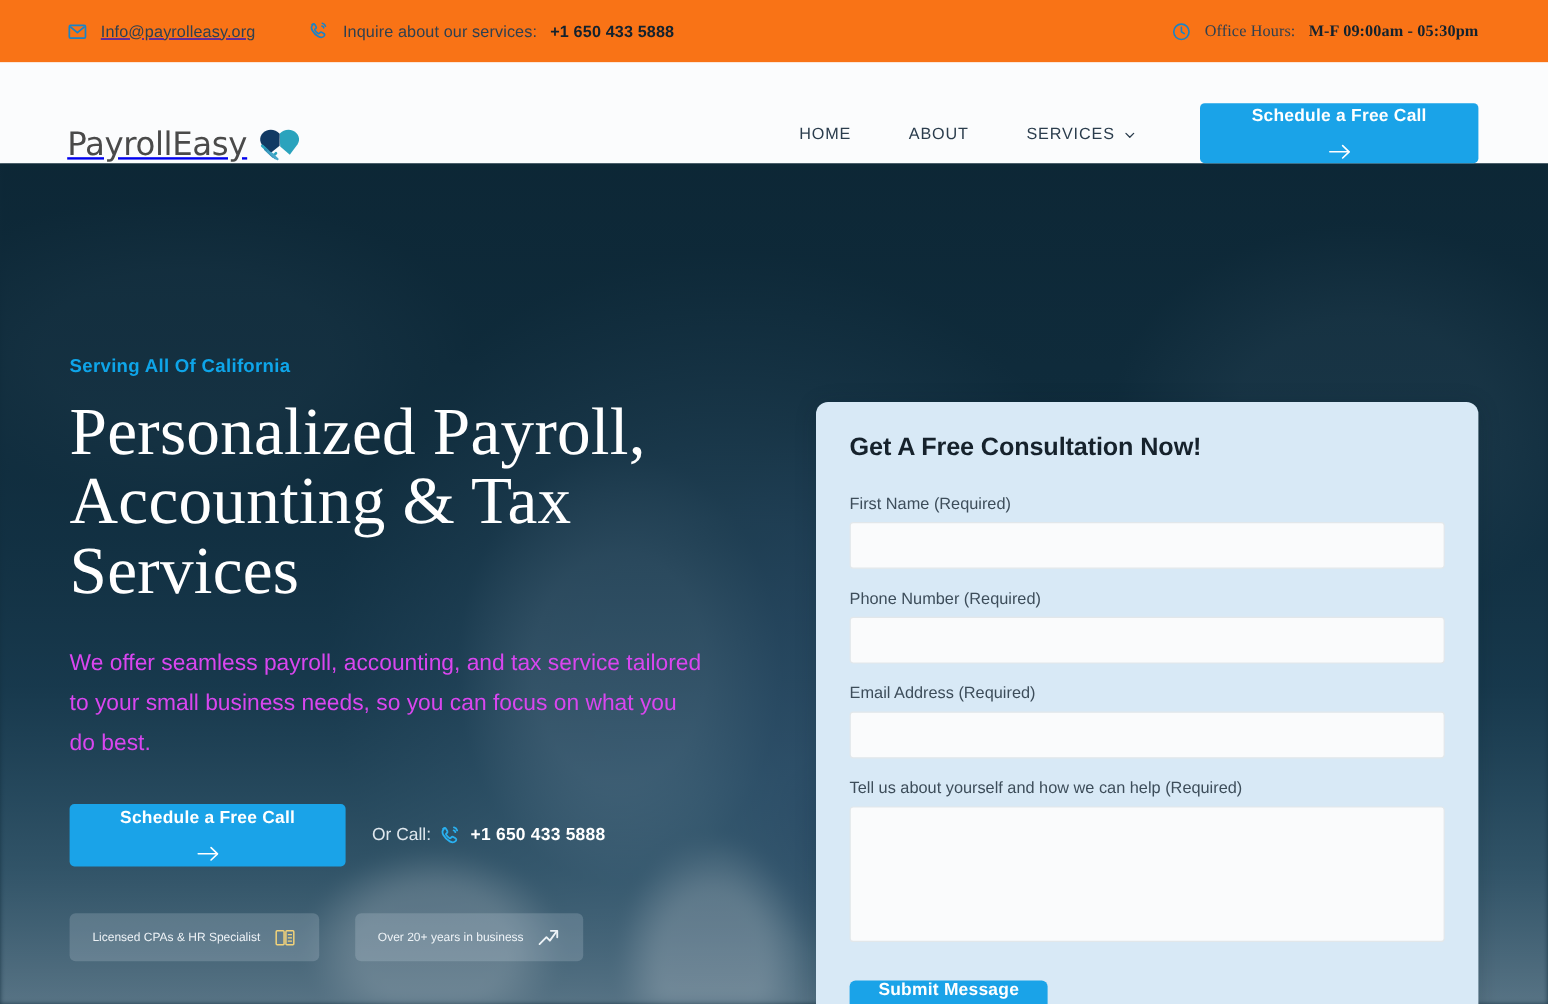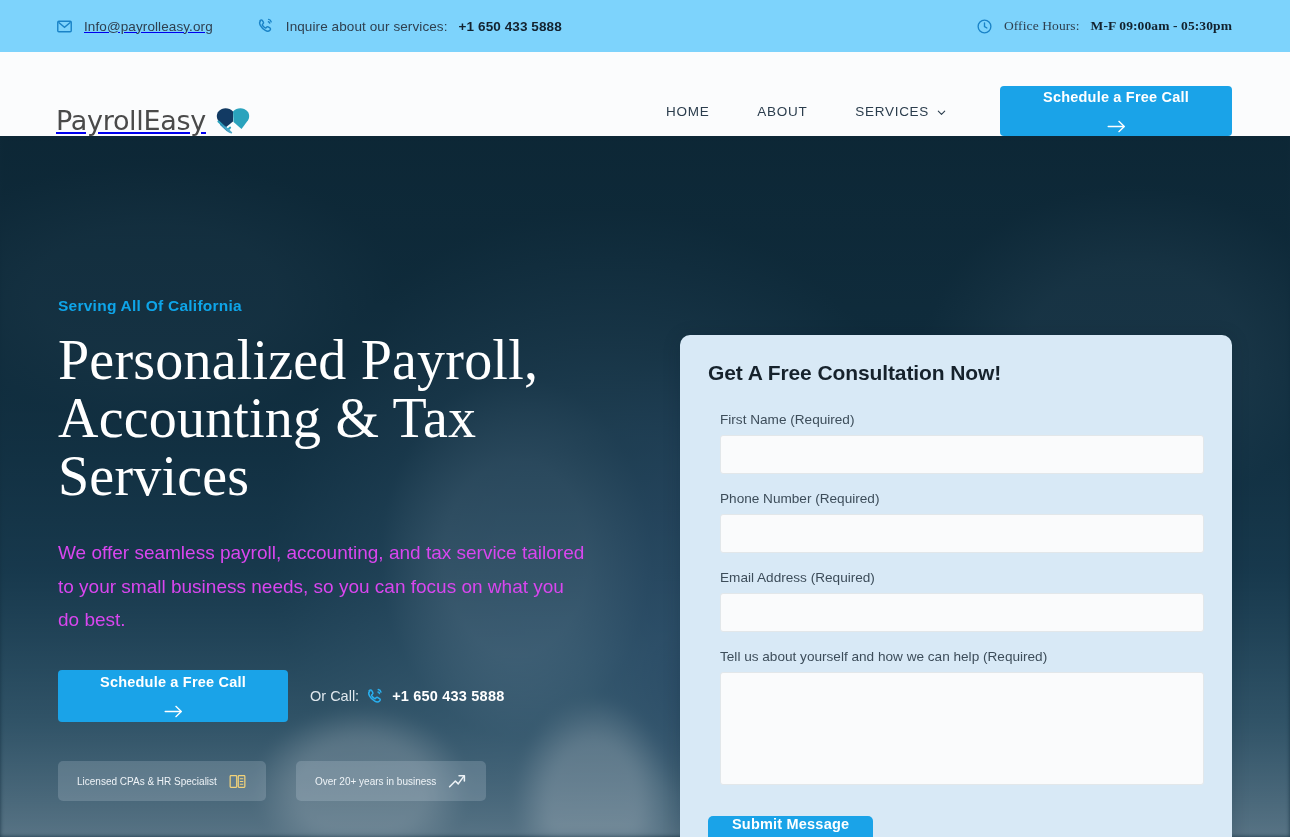--- a/index.html
+++ b/index.html
@@ -7,21 +7,21 @@
     width: 1290px;
     height: 837px;
     overflow: hidden;
     font-family: "Liberation Sans", sans-serif;
     background: #ffffff;
   }
 
   
   .topbar {
     height: 52px;
-    background: #7dd3fc;
+    background: #f97316;
     display: flex;
     align-items: center;
     padding: 0 58px 0 56px;
     font-size: 13.5px;
     color: #2b3b48;
     position: relative;
   }
   .topbar-left { display: flex; align-items: center; gap: 44px; }
   .tb-item { display: flex; align-items: center; gap: 11px; white-space: nowrap; }
   .tb-label { color: #2f4050; letter-spacing: .1px; }
@@ -189,21 +189,21 @@
     z-index: 3;
     box-shadow: 0 2px 18px rgba(6,25,40,.18);
   }
   .form-title {
     font-size: 21px;
     font-weight: 700;
     color: #16222c;
     letter-spacing: -0.1px;
     margin-bottom: 27px;
   }
-  .field { margin-bottom: 17px; margin-left: 12px; }
+  .field { margin-bottom: 17px; }
   .field-label {
     font-size: 13.6px;
     color: #3d4d5a;
     margin-bottom: 8px;
     display: block;
   }
   .field input, .field textarea {
     width: 100%;
     background: #fafbfc;
     border: 1px solid #e2e7ea;

